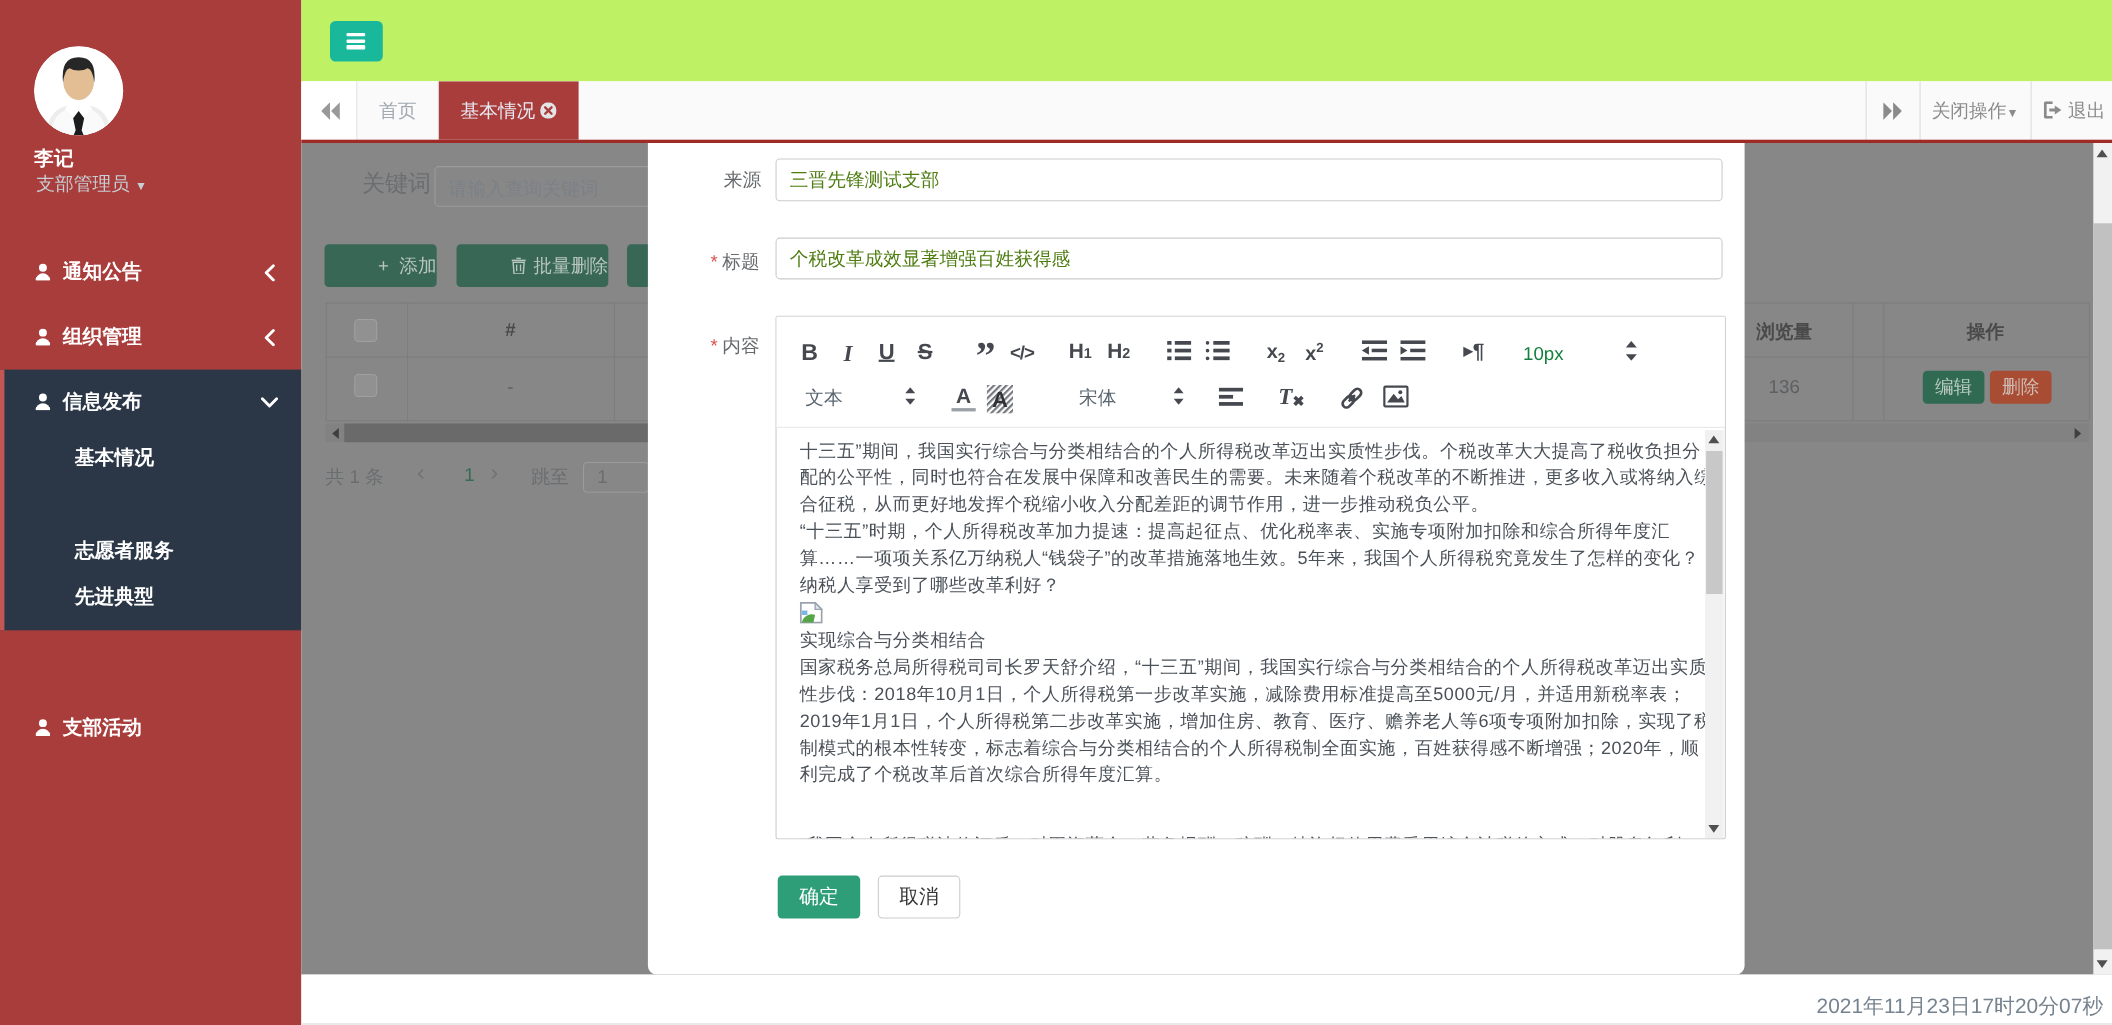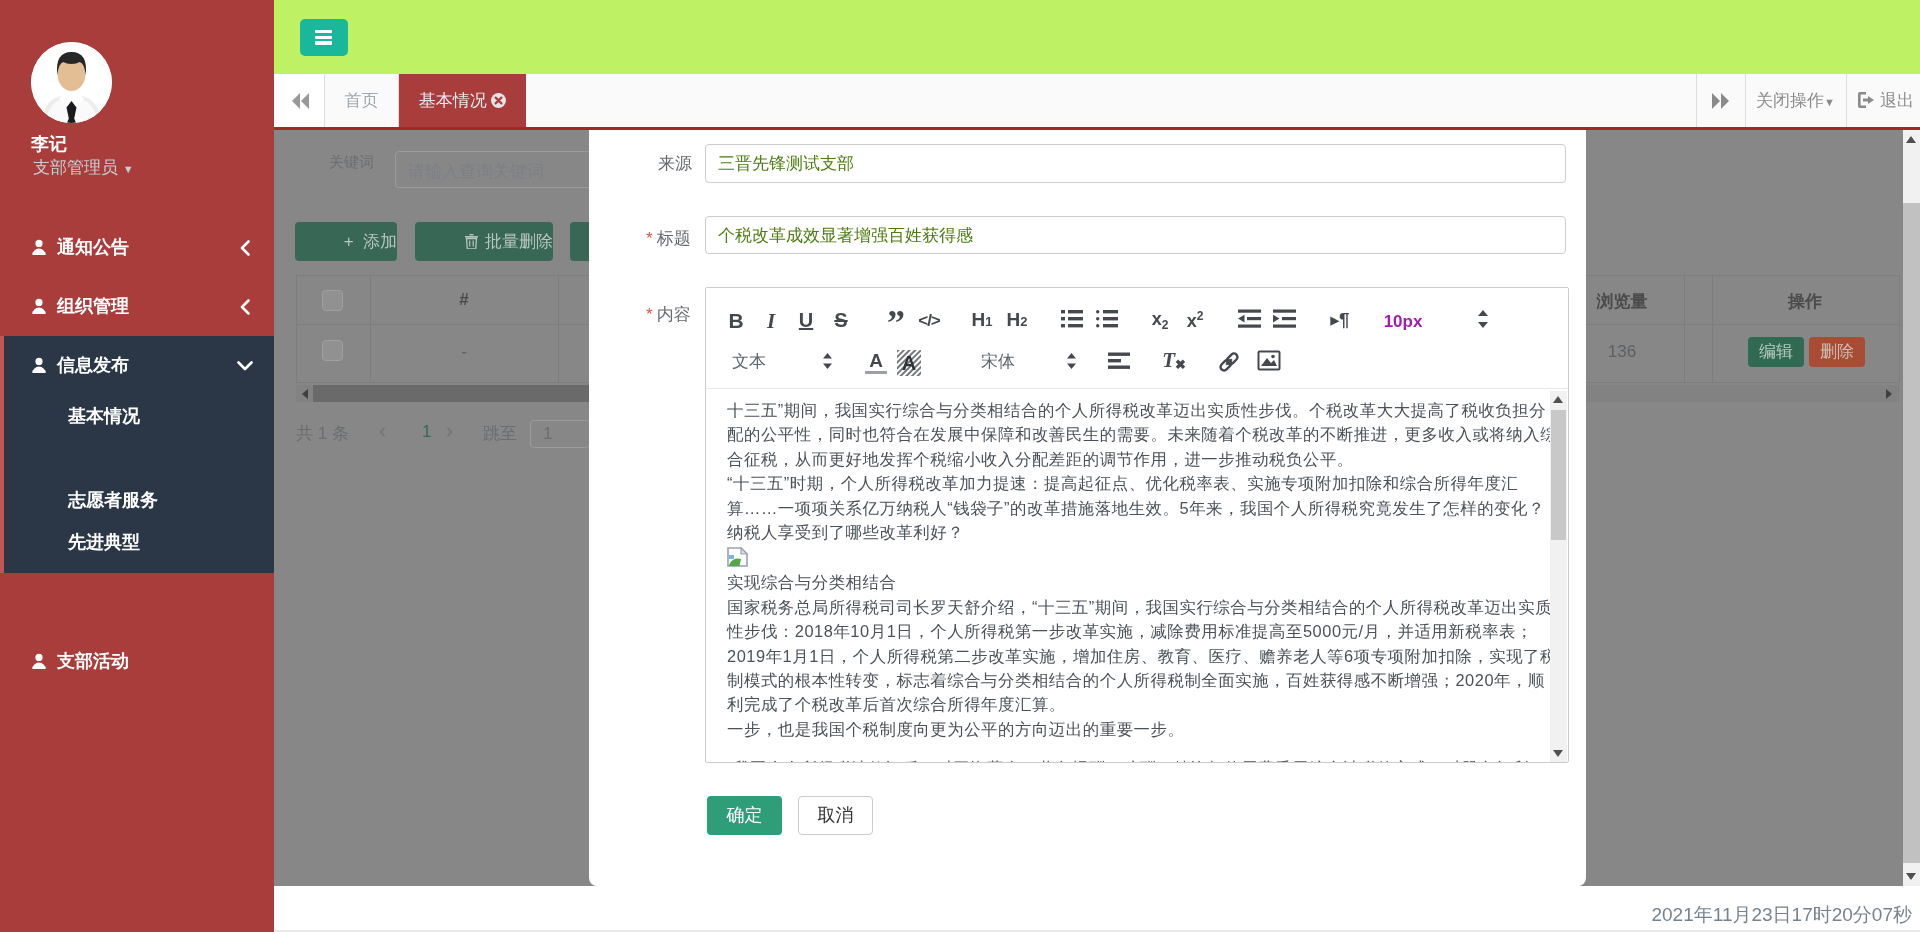--- a/index.html
+++ b/index.html
@@ -164,21 +164,21 @@
         <g fill="#8b8b8b">
           <path d="M0 2 a2 2 0 0 1 2-2 h6 v2.6 h-5.4 v10.8 h5.4 v2.6 h-6 a2 2 0 0 1 -2-2 Z"></path>
           <path d="M10 4 l6 4 l-6 4 v-2.6 h-5 v-2.8 h5 Z"></path>
         </g>
       </svg>退出</div>
 </div>
 <div id="redline" class="abs"></div>
 
 <div id="content" class="abs">
 
-  <div class="abs" style="left:55px;top:23px;font-size:15px;color:#6b6e71;">关键词</div>
+  <div class="abs" style="left:55px;top:23px;font-size:21px;color:#6b6e71;">关键词</div>
   <div class="uinput" style="left:121px;top:21px;width:250px;height:37px;">
       <span style="position:absolute;left:12px;top:8px;color:#7c8187;font-size:17px;">请输入查询关键词</span>
     </div>
   <div class="ubtn" style="left:21px;top:92px;width:102px;height:39px;line-height:39px;">+&nbsp; 添加</div>
   <div class="ubtn" style="left:141px;top:92px;width:138px;height:39px;line-height:39px;"><svg width="13" height="15" viewBox="0 0 13 15" style="margin-right:7px;vertical-align:-2px;">
         <g fill="#b9c6bf">
           <rect x="0" y="2" width="13" height="1.6"></rect>
           <rect x="4.5" y="0" width="4" height="1.4"></rect>
           <path d="M1.5 4.5 h10 l-0.8 10.5 h-8.4 Z" fill="none" stroke="#b9c6bf" stroke-width="1.3"></path>
           <rect x="4.1" y="6.5" width="1.2" height="6"></rect>
@@ -268,21 +268,21 @@
             </svg></div>
         <div class="ti" style="left:561px;top:21px;"><svg width="23" height="20" viewBox="0 0 23 20">
               <g fill="#45494f">
                 <rect x="0" y="0.5" width="23" height="3.2"></rect>
                 <rect x="9" y="8" width="14" height="3.2"></rect>
                 <rect x="0" y="15.5" width="23" height="3.2"></rect>
                 <path d="M0 5.8 L6.5 9.6 L0 13.4 Z"></path>
               </g>
             </svg></div>
         <div class="ti" style="left:617px;top:21px;font-size:19px;"><span style="font-size:11px;vertical-align:2px;">▶</span>¶</div>
-        <div class="ti" style="left:672px;top:24px;width:50px;font-weight:bold;font-size:17px;color:#a21caf;">10px</div>
+        <div class="ti" style="left:672px;top:24px;width:50px;font-weight:normal;font-size:17px;color:#15803d;">10px</div>
         <div class="ti" style="left:760px;top:22px;"><svg width="12" height="18" viewBox="0 0 12 18">
               <g fill="#45494f">
                 <path d="M6 0 L11 6 L1 6 Z"></path>
                 <path d="M6 18 L11 12 L1 12 Z"></path>
               </g>
             </svg></div>
         <div class="ti" style="left:26px;top:62px;width:60px;font-weight:normal;font-size:17px;color:#5b6670;text-align:left;">文本</div>
         <div class="ti" style="left:104px;top:64px;"><svg width="11" height="16" viewBox="0 0 11 16">
               <g fill="#45494f">
                 <path d="M5.5 0 L10 5.5 L1 5.5 Z"></path>
@@ -342,21 +342,20 @@
                 <path d="M14 1 l6 6 h-6 Z" fill="#dde3e9" stroke="#9aa2ac" stroke-width="1.2"></path>
                 <path d="M2 19 a9 9 0 0 1 12 -7 l-1.5 7 Z" fill="#54a648"></path>
                 <path d="M2 8 h5 v4 h-5 Z" fill="#7ab6e8"></path>
               </svg></div>
         <div>实现综合与分类相结合</div>
         <div>国家税务总局所得税司司长罗天舒介绍，“十三五”期间，我国实行综合与分类相结合的个人所得税改革迈出实质</div>
         <div>性步伐：2018年10月1日，个人所得税第一步改革实施，减除费用标准提高至5000元/月，并适用新税率表；</div>
         <div>2019年1月1日，个人所得税第二步改革实施，增加住房、教育、医疗、赡养老人等6项专项附加扣除，实现了税</div>
         <div>制模式的根本性转变，标志着综合与分类相结合的个人所得税制全面实施，百姓获得感不断增强；2020年，顺</div>
         <div>利完成了个税改革后首次综合所得年度汇算。</div>
-        <div>一步，也是我国个税制度向更为公平的方向迈出的重要一步。</div>
       </div>
       <div style="position:absolute;left:20px;top:368px;width:830px;font-size:16.4px;letter-spacing:0.55px;white-space:nowrap;color:#4a5158;">“我国个人所得税法修订后，对工资薪金、劳务报酬、稿酬、特许权使用费采用综合计税的方式；对股息红利</div>
       </div>
       <div id="escroll">
         <div class="sarrow" style="top:5px;border-bottom:7px solid #505050;"></div>
         <div class="sarrow" style="bottom:5px;border-top:7px solid #505050;"></div>
         <div id="ethumb"></div>
       </div>
     </div>
     <div id="okbtn" class="abs">确定</div>

